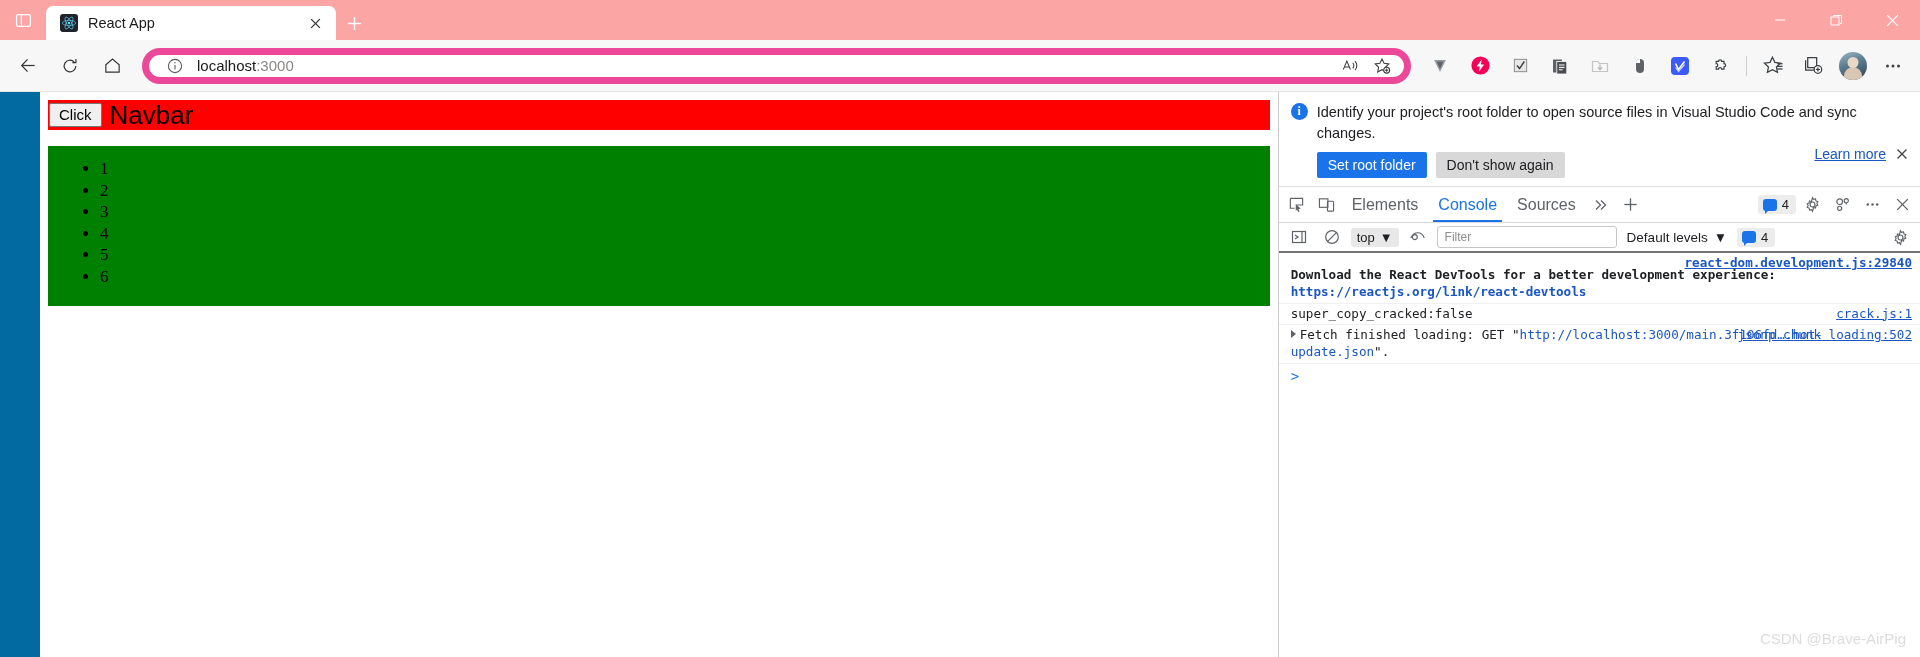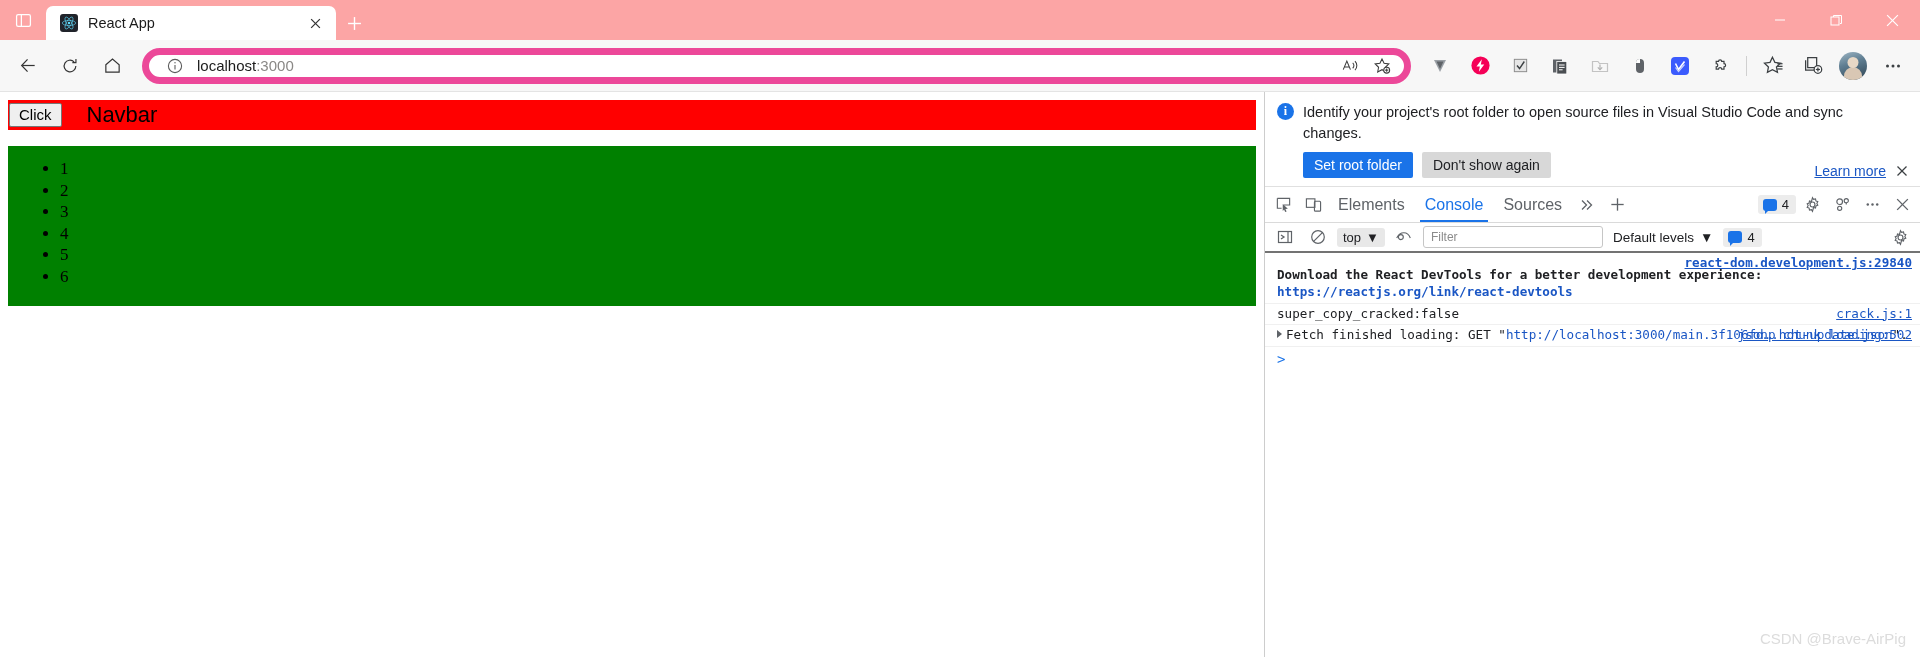--- a/index.html
+++ b/index.html
@@ -161,20 +161,21 @@
     border-radius: 50%;
     background: #e8d8c6;
     z-index: 2;
   }
 
   
   .body-split {
     display: flex;
     height: 565px;
     background: #0369a1;
+    padding-left: 40px;
   }
   .page-pane {
     width: 1264px;
     height: 100%;
     background: #ffffff;
     position: relative;
     overflow: hidden;
   }
   .devtools-pane {
     width: 656px;
@@ -200,23 +201,23 @@
     font-size: 15px;
     background: #efefef;
     border: 1px solid #767676;
     border-radius: 2px;
     padding: 2px 9px;
     color: #000;
     line-height: 1.2;
     margin-left: 1px;
   }
   .navbar-title {
-    font-size: 22px;
+    font-size: 26px;
     color: #000000;
-    margin-left: 25px;
+    margin-left: 8px;
     line-height: 1;
     font-family: "Liberation Sans", sans-serif;
   }
   .app-list {
     background: #008000;
     margin: 16px 0 0 0;
     padding: 12px 0 18px 52px;
     list-style: disc;
     height: 160px;
   }
@@ -277,21 +278,21 @@
     color: #202124;
     border: none;
     border-radius: 2px;
     font-size: 14px;
     padding: 5px 11px;
     font-family: "Liberation Sans", sans-serif;
   }
   .dt-learn-row {
     position: absolute;
     right: 10px;
-    bottom: 7px;
+    bottom: 24px;
     display: flex;
     align-items: center;
     gap: 8px;
     margin-top: 15px;
   }
   .dt-learn {
     font-size: 14px;
     color: #1a56c4;
     text-decoration: underline;
   }

